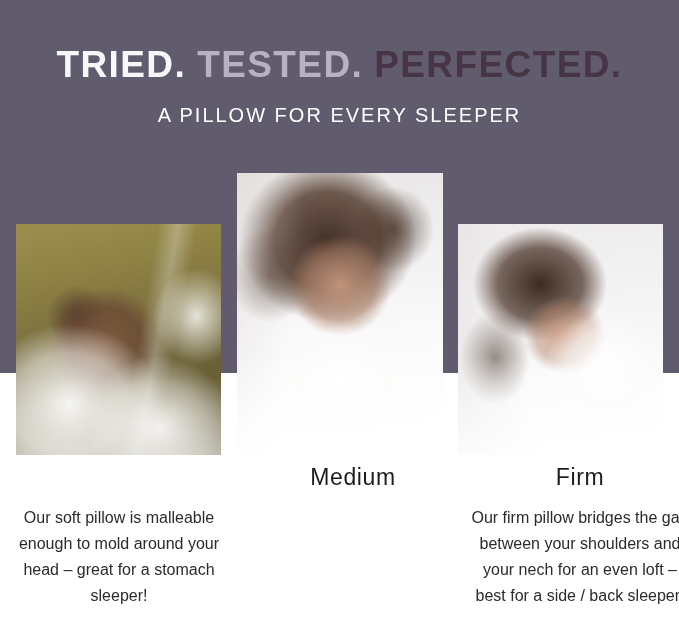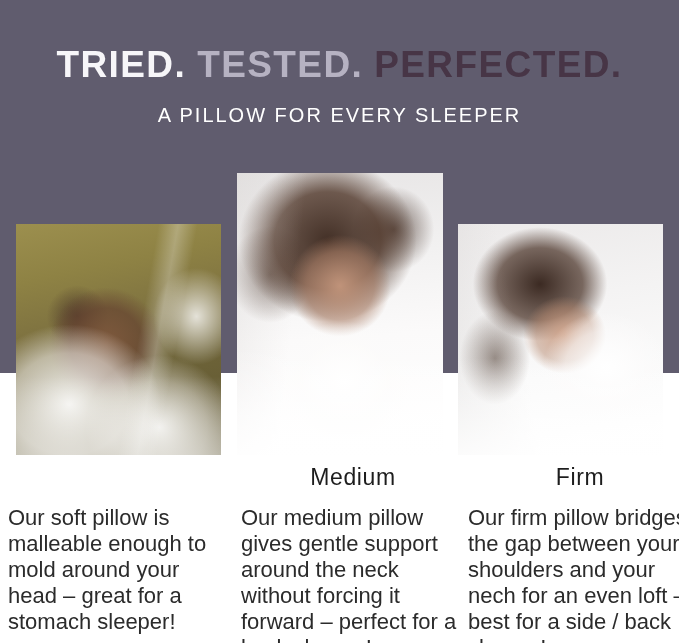--- a/index.html
+++ b/index.html
@@ -169,23 +169,24 @@
     font-family: "Liberation Sans", sans-serif;
     font-weight: normal;
     font-size: 23px;
     letter-spacing: 0.6px;
     color: #1d1d1d;
     white-space: nowrap;
   }
   .caption-body {
     position: absolute;
     top: 505px;
+    text-align: center;
     font-family: "Liberation Sans", sans-serif;
     font-weight: normal;
-    font-size: 22px;
+    font-size: 16px;
     line-height: 26px;
     color: #2b2b2b;
   }
 
   .col-1 { left: 8px;   width: 222px; }
   .col-2 { left: 241px; width: 224px; }
   .col-3 { left: 468px; width: 224px; }
 </style>
 </head>
 <body>
@@ -210,16 +211,15 @@
   </div>
 
   <div class="card card-firm">
     <div class="photo photo-firm"></div>
   </div>
 
   <div class="caption-label col-2">Medium</div>
   <div class="caption-label col-3">Firm</div>
 
   <div class="caption-body col-1">Our soft pillow is malleable enough to mold around your head – great for a stomach sleeper!</div>
-  <div class="caption-body col-2">Our medium pillow gives gentle support around the neck without forcing it forward – perfect for a back sleeper!</div>
   <div class="caption-body col-3">Our firm pillow bridges the gap between your shoulders and your nech for an even loft – best for a side / back sleeper!</div>
 
 </div>
 
 </body></html>

